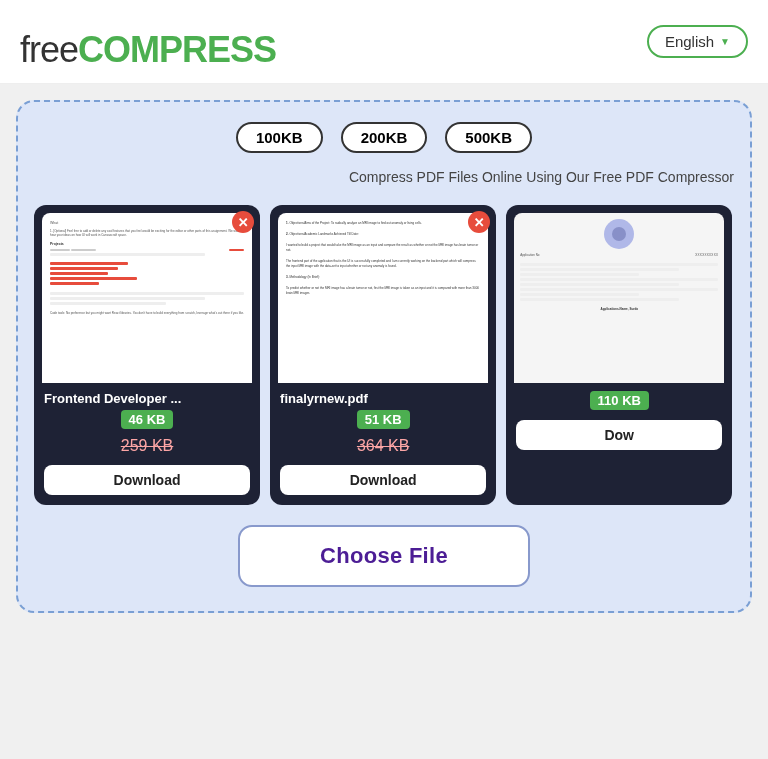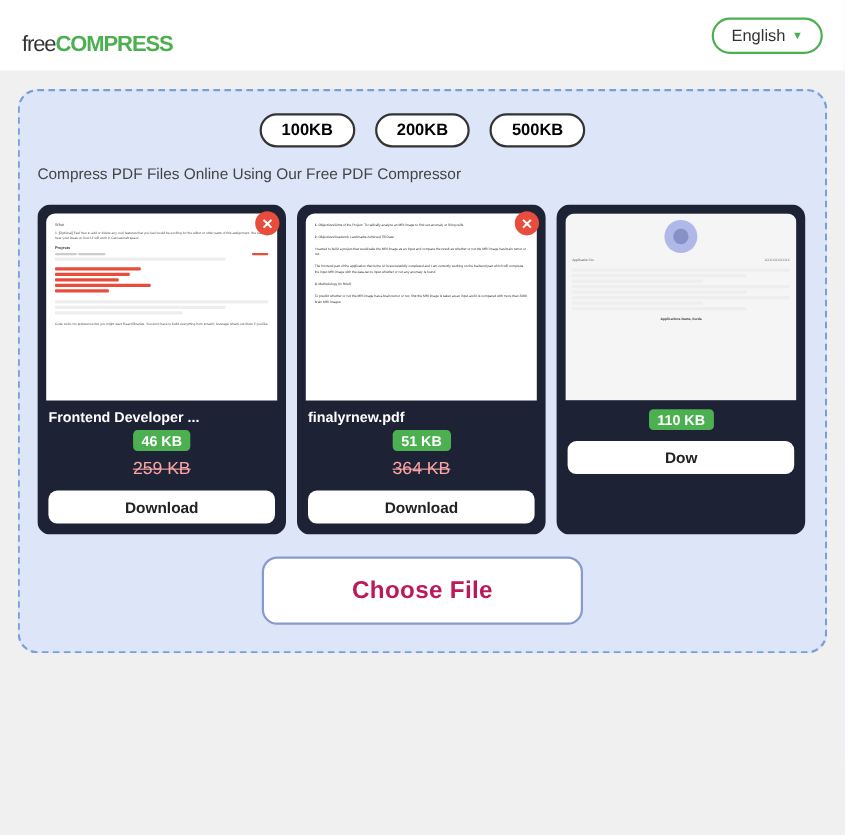--- a/index.html
+++ b/index.html
@@ -16,21 +16,21 @@
     .header {
       background: white;
       display: flex;
       align-items: center;
       justify-content: space-between;
       padding: 12px 20px;
       border-bottom: 1px solid #eee;
     }
 
     .logo {
-      font-size: 20px;
+      font-size: 36px;
       font-weight: 900;
       letter-spacing: -1px;
       margin-top: 17px;
     }
 
     .logo-free {
       color: #333;
       font-weight: 400;
     }
 
@@ -93,21 +93,21 @@
     .compressor-title {
       text-align: center;
       font-size: 38px;
       font-weight: 900;
       color: #1a1a2e;
       margin-bottom: 6px;
       line-height: 1.1;
     }
 
     .compressor-subtitle {
-      text-align: left;
+      text-align: right;
       font-size: 14px;
       color: #444;
       margin-bottom: 20px;
     }
 
     
     .file-cards {
       display: flex;
       gap: 10px;
       overflow: hidden;
@@ -217,21 +217,21 @@
       justify-content: center;
     }
 
     .choose-file-btn {
       background: white;
       border: 2.5px solid #8899cc;
       border-radius: 14px;
       padding: 16px 80px;
       font-size: 22px;
       font-weight: 700;
-      color: #be185d;
+      color: #4c1d95;
       cursor: pointer;
       letter-spacing: 0.3px;
     }
 
     
     .preview-line {
       background: #eee;
       height: 3px;
       margin: 2px 0;
       border-radius: 1px;

